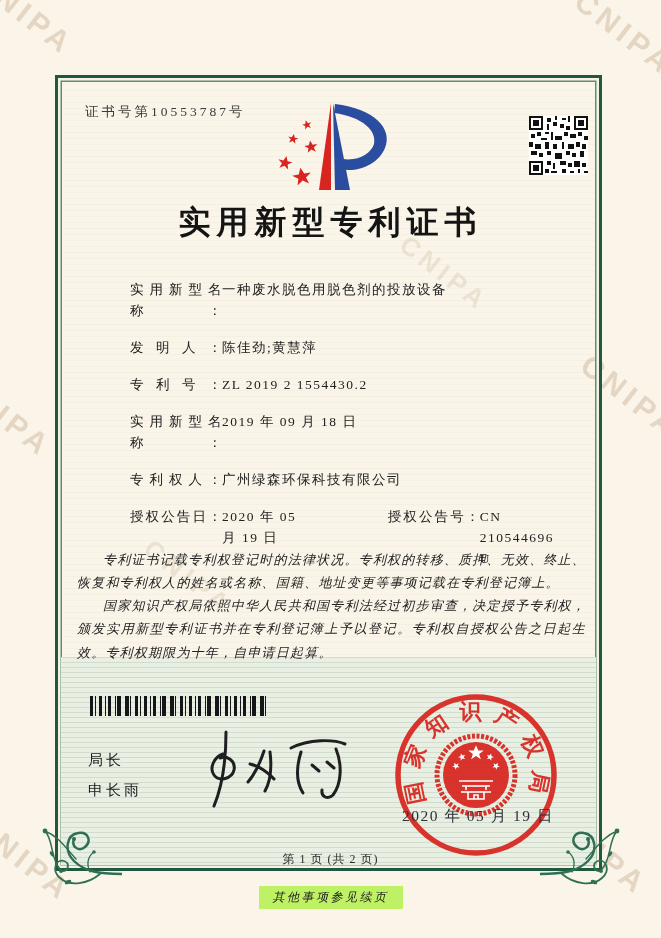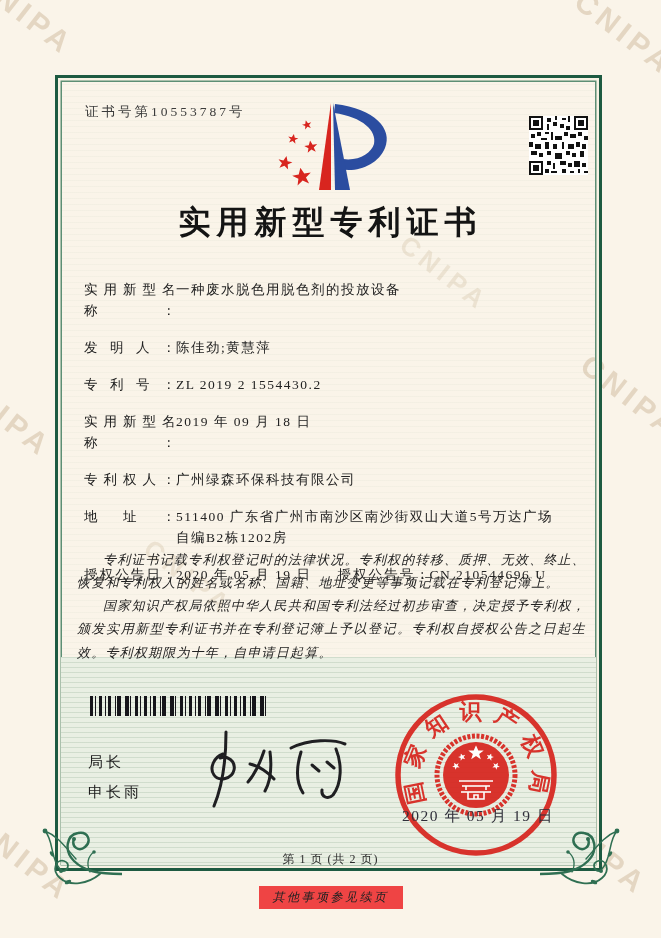--- a/index.html
+++ b/index.html
@@ -49,21 +49,21 @@
     font-size:32px; font-weight:700; color:#141414; letter-spacing:6px;
   }
 
   .fields{
     position:absolute; left:84px; top:279px; width:470px;
     font-size:13.5px; color:#222; line-height:21px;
   }
   .row{ display:flex; margin-bottom:16px; }
   .lbl{
     display:inline-block; width:92px; flex:none;
-    text-align:justify; text-align-last:justify; letter-spacing:0.5px;
+    text-align:justify; text-align-last:justify; letter-spacing:0.5px;margin-left:46px;
   }
   .val{ letter-spacing:1.5px; }
   .row.grant .pair2{ margin-left:26px; display:flex; }
   .addr2{ letter-spacing:1.5px; }
 
   .legal{
     position:absolute; left:77px; top:548px; width:509px;
     font-size:13px; line-height:1.78; color:#222; font-style:italic;
     letter-spacing:1.2px; text-align:justify;
   }
@@ -71,32 +71,32 @@
 
   .barcode{
     position:absolute; left:90px; top:696px; width:176px; height:20px;
     background:
       repeating-linear-gradient(90deg,#15151a 0 3px,transparent 3px 9px),
       repeating-linear-gradient(90deg,#15151a 0 1px,transparent 1px 5px);
   }
 
   .director{
     position:absolute; left:88px; top:747px; font-size:15px;
-    line-height:30px; letter-spacing:3px; color:#1c1c1c;
+    line-height:30px; letter-spacing:3px; color:#1c1c1c;font-family:Liberation Mono, monospace;
   }
   .sig{ position:absolute; left:185px; top:724px; }
   .seal{ position:absolute; left:392px; top:691px; }
 
   .page-info{
     position:absolute; left:0; right:0; top:851px; text-align:center;
     font-size:12px; color:#2a2a2a; letter-spacing:1px;
   }
   .continuation{
     position:absolute; left:50%; top:886px; transform:translateX(-50%);
-    background:#ef4444; padding:3px 14px; font-size:12px; font-style:italic;
+    background:#bef264; padding:3px 14px; font-size:12px; font-style:italic;
     color:#222; letter-spacing:2.5px; white-space:nowrap;
   }
   .flourish{ position:absolute; width:84px; height:76px; }
   .flourish.fl-left{ left:38px; top:814px; }
   .flourish.fl-right{ left:540px; top:814px; transform:scaleX(-1); }
 </style>
 </head>
 <body>
 
 <div class="page">
@@ -214,27 +214,20 @@
       <span class="val">ZL 2019 2 1554430.2</span>
     </div>
     <div class="row">
       <span class="lbl">实用新型名称：</span>
       <span class="val">2019 年 09 月 18 日</span>
     </div>
     <div class="row">
       <span class="lbl">专利权人：</span>
       <span class="val">广州绿森环保科技有限公司</span>
     </div>
-    <div class="row">
-      <span class="lbl">地址：</span>
-      <span class="val">
-        <span>511400 广东省广州市南沙区南沙街双山大道5号万达广场</span><br>
-        <span class="addr2">自编B2栋1202房</span>
-      </span>
-    </div>
     <div class="row grant">
       <span class="lbl">授权公告日：</span>
       <span class="val">2020 年 05 月 19 日</span>
       <span class="pair2">
         <span class="lbl">授权公告号：</span>
         <span class="val">CN 210544696 U</span>
       </span>
     </div>
   </div>
 

